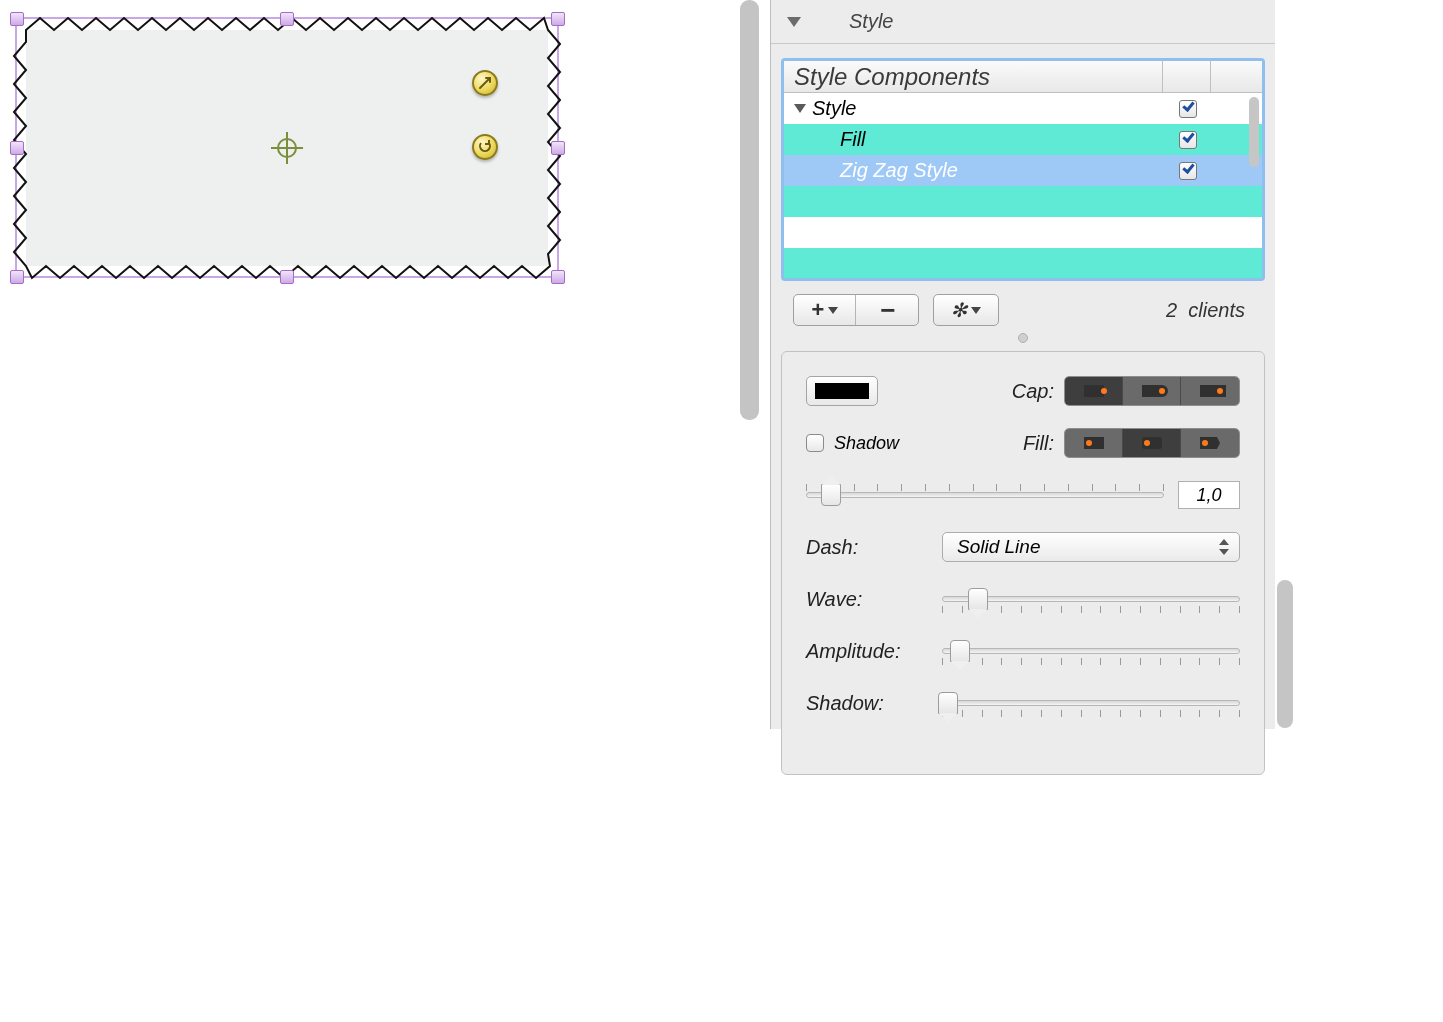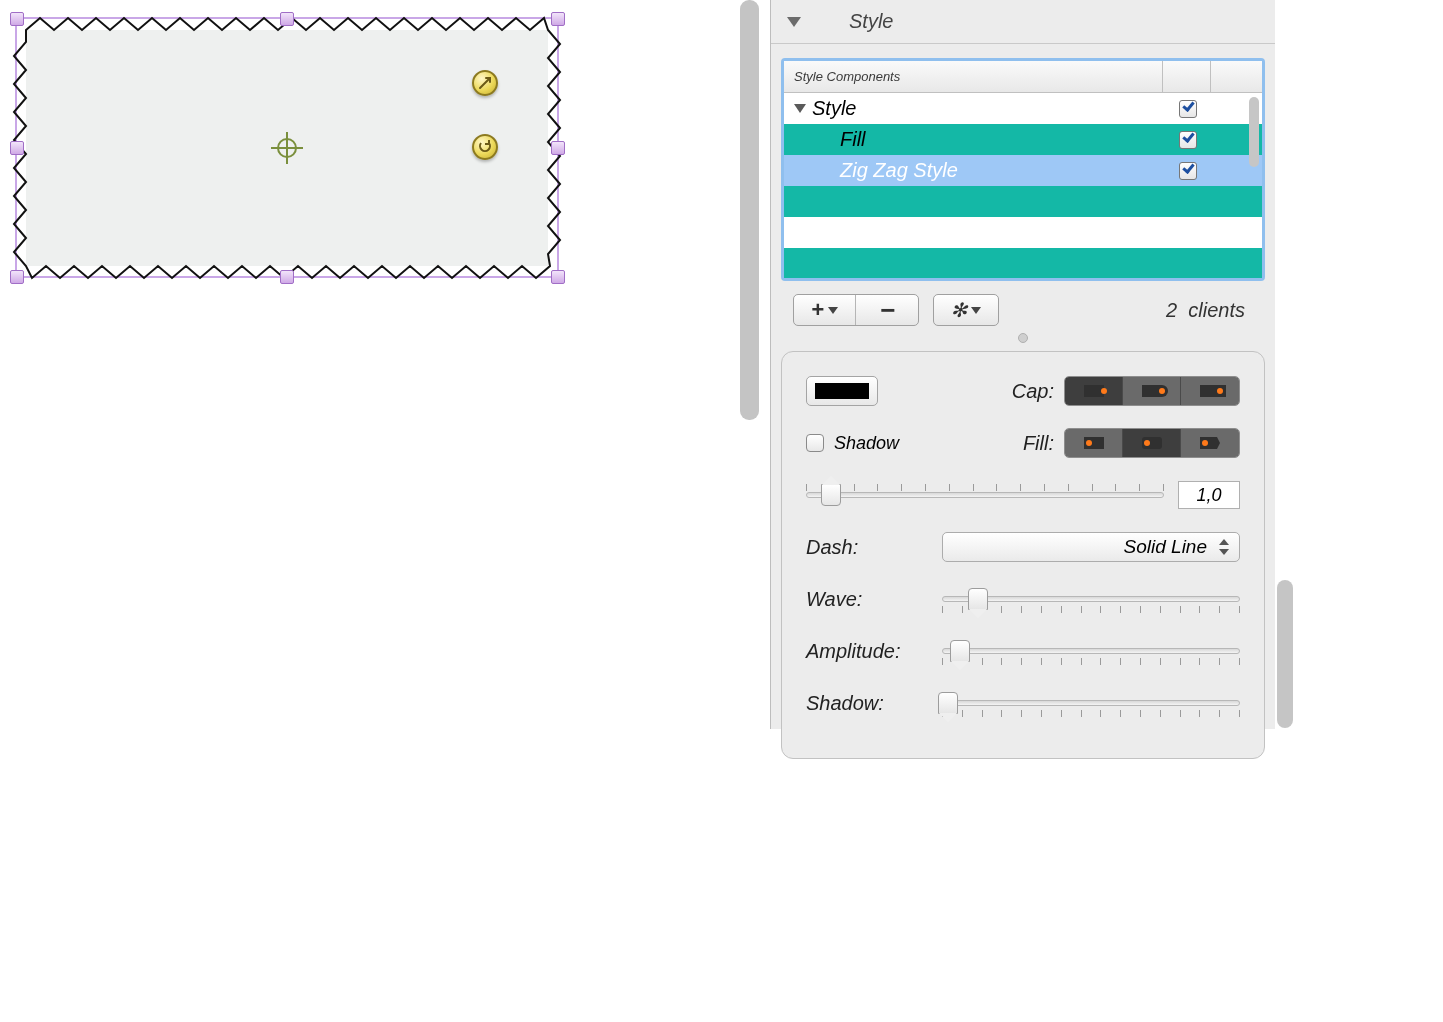--- a/index.html
+++ b/index.html
@@ -72,21 +72,21 @@
     position: relative;
   }
   .components-head {
     height: 32px;
     display: flex;
     align-items: center;
     padding-left: 10px;
     background: linear-gradient(#fafafa,#e8e8e8);
     border-bottom: 1px solid #c0c0c0;
     position: relative;
-    font-size: 13px;
+    font-size: 24px;
     color: #3a3a3a;
   }
   .col-sep {
     position: absolute;
     top: 0; bottom: 0;
     width: 1px;
     background: #c0c0c0;
   }
   .tree {
     height: 185px;
@@ -95,21 +95,21 @@
   }
   .row {
     height: 31px;
     display: flex;
     align-items: center;
     font-size: 20px;
     position: relative;
     padding-left: 10px;
   }
   .row.alt0 { background: #ffffff; }
-  .row.alt1 { background: #14b8a6; }
+  .row.alt1 { background: #5eead4; }
   .row.sel  { background: #9ec8f6; color: #fff; }
   .row .disc {
     width: 0; height: 0;
     border-left: 6px solid transparent;
     border-right: 6px solid transparent;
     border-top: 9px solid #5a5a5a;
     margin-right: 6px;
   }
   .row .indent2 { display:inline-block; width: 46px; }
   .row .chk {
@@ -174,23 +174,23 @@
     width: 10px; height: 10px;
     border-radius: 50%;
     background: #cfcfcf;
     border: 1px solid #b0b0b0;
   }
 
   
   .props {
     margin: 8px 10px 0 10px;
     border: 1px solid #c2c2c2;
-    border-radius: 12px;
+    border-radius: 6px;
     background: #ececec;
-    padding: 24px 24px 40px 24px;
+    padding: 24px 24px 56px 24px;
     position: relative;
   }
   .row-ctrl {
     display: flex;
     align-items: center;
     margin-bottom: 22px;
     position: relative;
   }
   .lbl {
     width: 136px;
@@ -322,21 +322,20 @@
   .popup {
     flex: 1;
     height: 30px;
     border: 1px solid #acacac;
     border-radius: 5px;
     background: linear-gradient(#ffffff,#eaeaea);
     display: flex; align-items: center;
     padding: 0 32px 0 14px;
     font-size: 19px;
     position: relative;
-    justify-content: flex-end;
   }
   .popup .arrows {
     position: absolute; right: 10px; top: 50%; transform: translateY(-50%);
     width: 10px; height: 16px;
   }
   .popup .arrows::before,
   .popup .arrows::after {
     content:""; position:absolute; left:0;
     width:0; height:0;
     border-left: 5px solid transparent;

